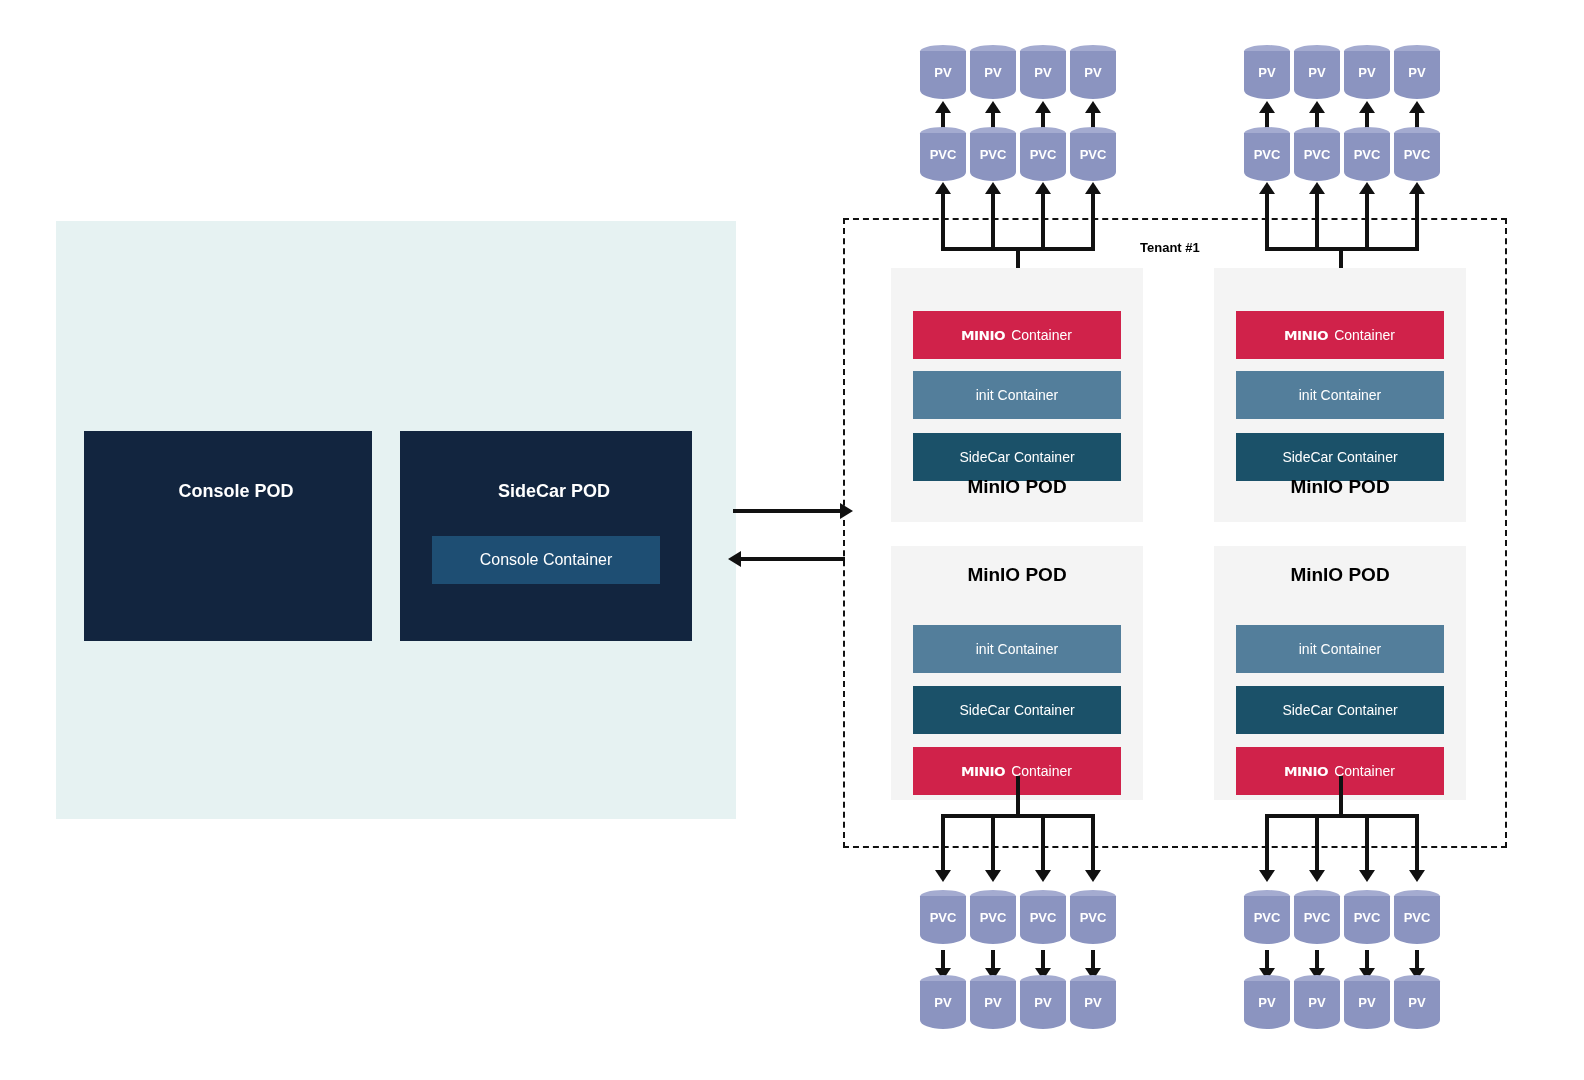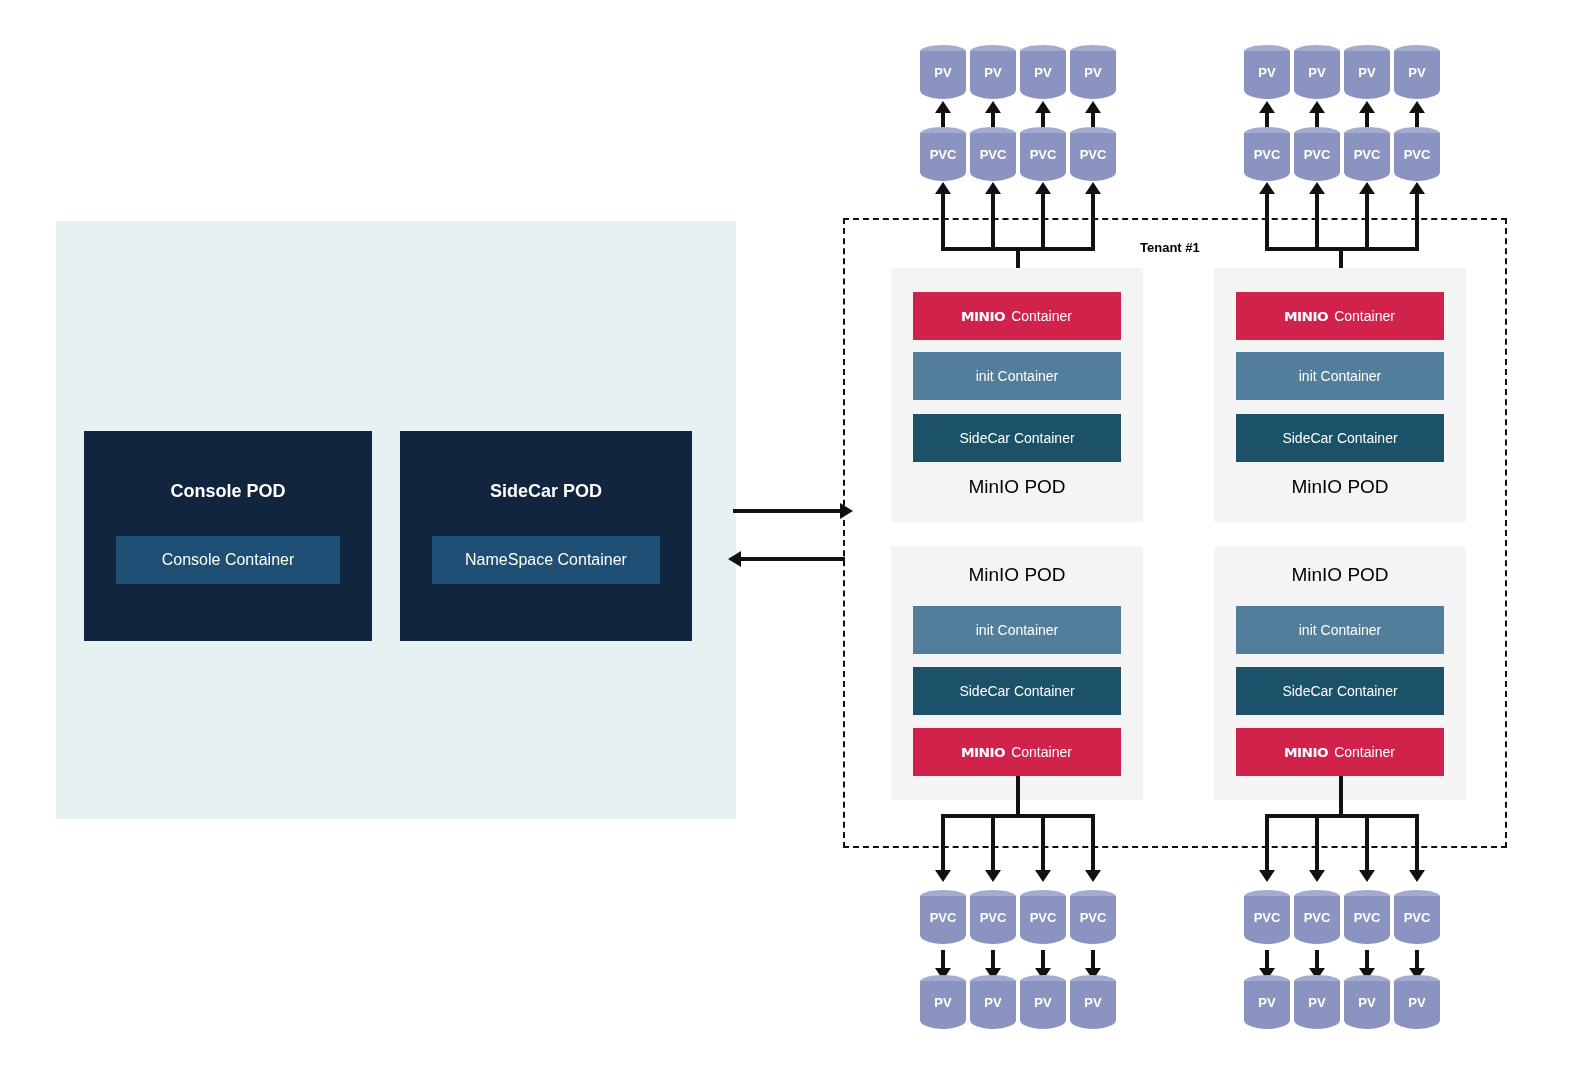--- a/index.html
+++ b/index.html
@@ -7,42 +7,42 @@
        font-family:"Liberation Sans","DejaVu Sans",sans-serif;}
 
   .canvas{position:absolute;inset:0;}
 
   
   .ns-panel{position:absolute;left:56px;top:221px;width:680px;height:598px;
             background:#e6f2f2;}
   .ns-title{position:absolute;left:0;top:82px;width:680px;text-align:center;
             font-size:21px;font-weight:bold;color:#000;letter-spacing:-.2px;}
   .pod-box{position:absolute;background:#12253f;}
-  .pod-box .pod-title{position:absolute;left:0;top:50px;width:100%;
+  .pod-box .pod-title{position:absolute;left:8px;top:50px;width:100%;
             text-align:center;font-size:18px;font-weight:bold;color:#fff;}
   .pod-inner{position:absolute;left:0;right:0;top:105px;height:48px;
             margin:0 32px;background:#1e4e73;display:flex;align-items:center;
             justify-content:center;color:#fff;font-size:16px;}
 
   
   .tenant{position:absolute;left:843px;top:218px;width:664px;height:630px;
           border:2px dashed #111;box-sizing:border-box;}
   .tenant-label{position:absolute;left:1140px;top:240px;font-size:13px;
           font-weight:bold;color:#000;}
 
   
   .mpod{position:absolute;width:252px;background:#f4f4f4;}
   .mpod .ctr{position:absolute;left:22px;width:208px;height:48px;
           display:flex;align-items:center;justify-content:center;
-          color:#fff;font-size:14px;}
+          color:#fff;font-size:14px;margin-top:19px;}
   .c-minio{background:#d0224a;}
   .c-init{background:#537e9b;}
   .c-side{background:#1b5169;}
   .mpod .mtitle{position:absolute;left:0;width:100%;text-align:center;
-          font-size:19px;font-weight:normal;color:#000;}
+          font-size:19px;font-weight:bold;color:#000;}
 
   
   .logo{display:inline-flex;align-items:center;margin-right:7px;}
   .logo .m{font-weight:bold;font-size:13px;letter-spacing:-.5px;
            font-family:"DejaVu Sans",sans-serif;
            transform:scaleX(1.05);}
 
   
   .cyl{position:absolute;width:46px;height:58px;}
   .cyl .body{position:absolute;left:0;top:6px;width:46px;height:48px;
@@ -66,26 +66,25 @@
 </style>
 </head>
 <body>
 
 <div class="canvas">
 
   <div class="ns-panel">
 
     <div class="pod-box" style="left:28px;top:210px;width:288px;height:210px;">
       <div class="pod-title">Console POD</div>
-      <div class="pod-inner">Console Container</div>
     </div>
 
     <div class="pod-box" style="left:344px;top:210px;width:292px;height:210px;">
       <div class="pod-title">SideCar POD</div>
-      <div class="pod-inner">NameSpace Container</div>
+      <div class="pod-inner">Console Container</div>
     </div>
   </div>
 
   <div class="hline" style="left:733px;top:509px;width:110px;"></div>
   <div class="arr-rt" style="left:840px;top:503px;"></div>
 
   <div class="hline" style="left:740px;top:557px;width:105px;"></div>
   <div class="arr-lf" style="left:728px;top:551px;"></div>
 
   <div class="tenant"></div>

